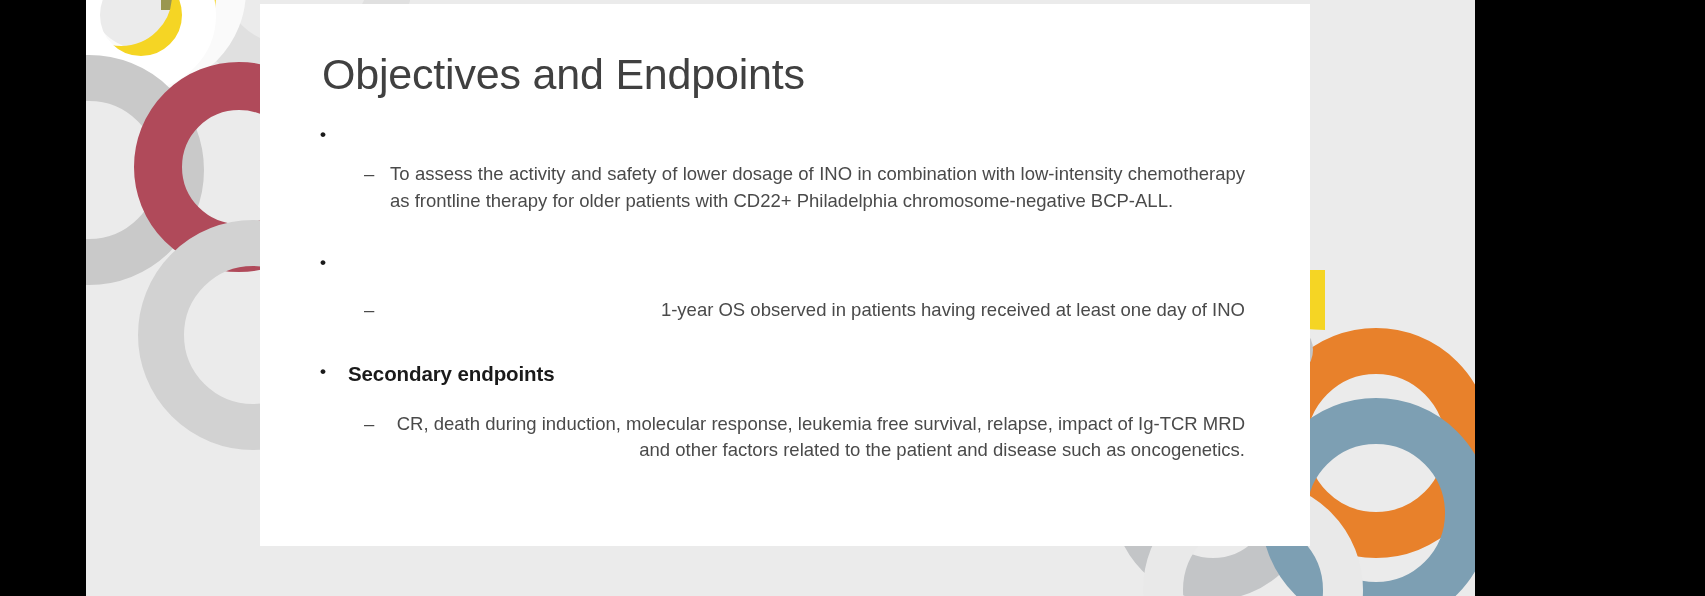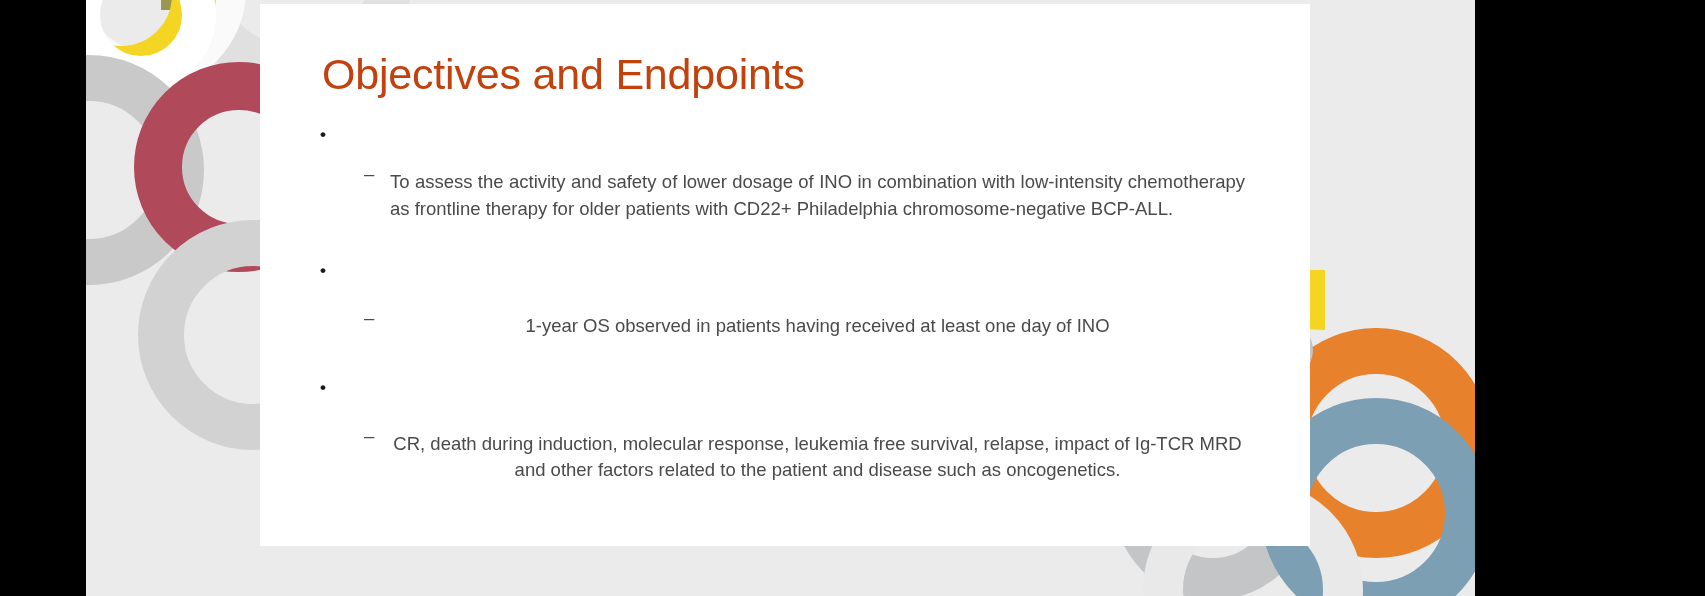--- a/index.html
+++ b/index.html
@@ -161,21 +161,21 @@
     background: #ffffff;
     z-index: 20;
   }
 
   #slide-title {
     position: absolute;
     left: 62px;
     top: 46px;
     font-size: 43px;
     font-weight: 400;
-    color: #c2410c;
+    color: #404040;
     letter-spacing: -0.2px;
     white-space: nowrap;
   }
 
   #body-area {
     position: absolute;
     left: 60px;
     top: 120px;
     width: 940px;
   }
@@ -211,23 +211,22 @@
     flex: 0 0 26px;
     margin-left: 44px;
     color: #4a4a4a;
     line-height: 1.42;
   }
   .lvl2 .txt {
     line-height: 1.42;
     text-align: justify;
     text-justify: inter-word;
     width: 855px;
-    margin-top: 8px;
-  }
-  .lvl2 .txt.nojustify { text-align: center; }
+  }
+  .lvl2 .txt.nojustify { text-align: right; }
 
   .sp-a { height: 16px; }
   .sp-b { height: 38px; }
   .sp-c { height: 24px; }
   .sp-d { height: 38px; }
   .sp-e { height: 24px; }
 </style>
 </head>
 <body>
 
@@ -288,20 +287,21 @@
             <span class="dash">–</span>
             <span class="txt nojustify">1-year OS observed in patients having received at least one day of INO</span>
           </div>
         </div>
 
         <div class="sp-d"></div>
 
         <div class="section">
           <div class="lvl1">
             <span class="bullet">•</span>
+            <span class="txt">Secondary endpoints</span>
           </div>
           <div class="sp-e"></div>
           <div class="lvl2">
             <span class="dash">–</span>
             <span class="txt nojustify">CR, death during induction, molecular response, leukemia free survival, relapse, impact of Ig-TCR MRD and other factors related to the patient and disease such as oncogenetics.</span>
           </div>
         </div>
 
       </div>
     </div>

